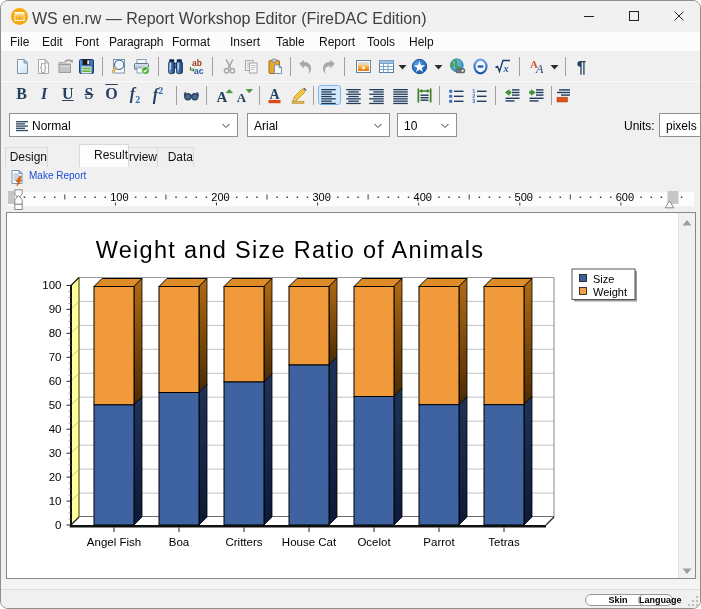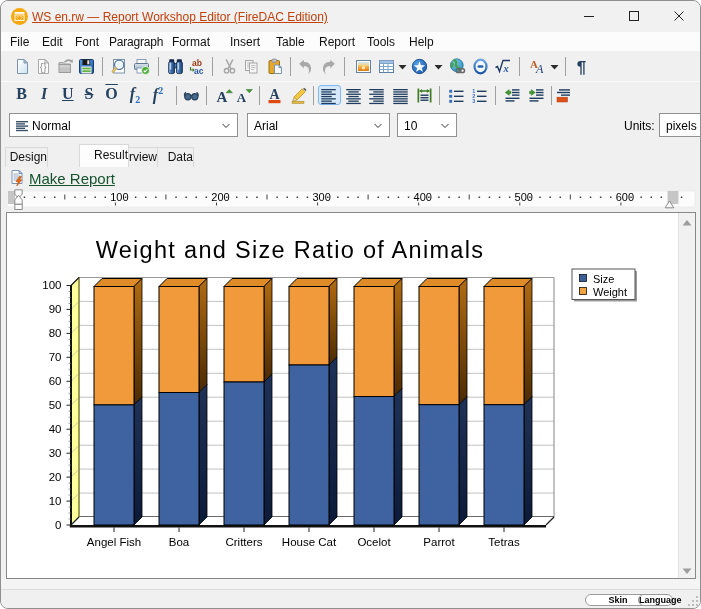--- a/index.html
+++ b/index.html
@@ -2,21 +2,21 @@
 <html><head>
 <meta charset="utf-8">
 <style>
   * { margin:0; padding:0; box-sizing:border-box; }
   html,body { width:701px; height:609px; background:#fff; font-family:"Liberation Sans",sans-serif; }
   .win { position:absolute; left:0; top:0; width:701px; height:609px; background:#f0f0f0;
          border:1px solid #8f8f8f; border-radius:8px 8px 8px 8px; overflow:hidden; }
   
   .titlebar { position:absolute; left:0; top:0; width:100%; height:31px; background:#f1f1f1; }
   .appicon { position:absolute; left:10px; top:7px; width:17px; height:17px; }
-  .title { position:absolute; left:31px; top:9px; font-size:12px; color:#c2410c;text-decoration:underline; }
+  .title { position:absolute; left:31px; top:9px; font-size:16px; color:#404040; }
   .winbtn { position:absolute; top:0; width:46px; height:31px; }
   
   .menubar { position:absolute; left:0; top:31px; width:100%; height:19px; background:#fcfcfc; font-size:12px; color:#111; }
   .menubar span { position:absolute; top:3px; }
   
   .tb { position:absolute; left:0; width:100%; background:#f0f0f0; }
   .tb1 { top:52px; height:28px; }
   .tb2 { top:80px; height:29px; border-top:1px solid #fafafa; }
   .ticon { position:absolute; top:5px; width:17px; height:17px; }
   .tsep { position:absolute; top:4px; width:1px; height:19px; background:#a0a0a0; }
@@ -26,21 +26,21 @@
   .combo { position:absolute; top:3px; height:24px; background:#fff; border:1px solid #919191; font-size:12px; color:#000; }
   .combo .txt { position:absolute; left:6px; top:5px; }
   .combo .chev { position:absolute; right:7px; top:8px; width:8px; height:8px; }
   
   .tabrow { position:absolute; left:0; top:143px; width:100%; height:23px; background:#f0f0f0; }
   .tab { position:absolute; background:#efefef; border:1px solid #d9d9d9; border-bottom:none; font-size:12px; color:#111; text-align:right; }
   .tab.inactive { top:3px; height:20px; padding-top:2px; }
   .tab.active { top:0px; height:23px; background:#fdfdfd; padding-top:3px; z-index:2; }
   
   .mkrow { position:absolute; left:0; top:166px; width:100%; height:22px; background:#f0f0f0; }
-  .mkrow .lbl { position:absolute; left:28px; top:3px; font-size:15px; color:#14532d;text-decoration:underline; }
+  .mkrow .lbl { position:absolute; left:28px; top:3px; font-size:10px; color:#1d4ed8; }
   
   .rulerrow { position:absolute; left:0; top:188px; width:100%; height:23px; background:#f0f0f0; }
   
   .doc { position:absolute; left:5px; top:211px; width:690px; height:367px; background:#fff; border:1px solid #888; }
   .vscroll { position:absolute; right:0; top:0; width:17px; height:100%; background:#f1f1f1; border-left:1px solid #e2e2e2; }
   
   .statusbar { position:absolute; left:0; top:578px; width:100%; height:31px; background:#f0f0f0; }
   .sbtn { position:absolute; top:15px; height:12px; background:#fff; border:1px solid #9a9a9a; border-radius:6px;
           font-size:9px; font-weight:bold; color:#000; text-align:center; line-height:10.5px; }
 </style>

